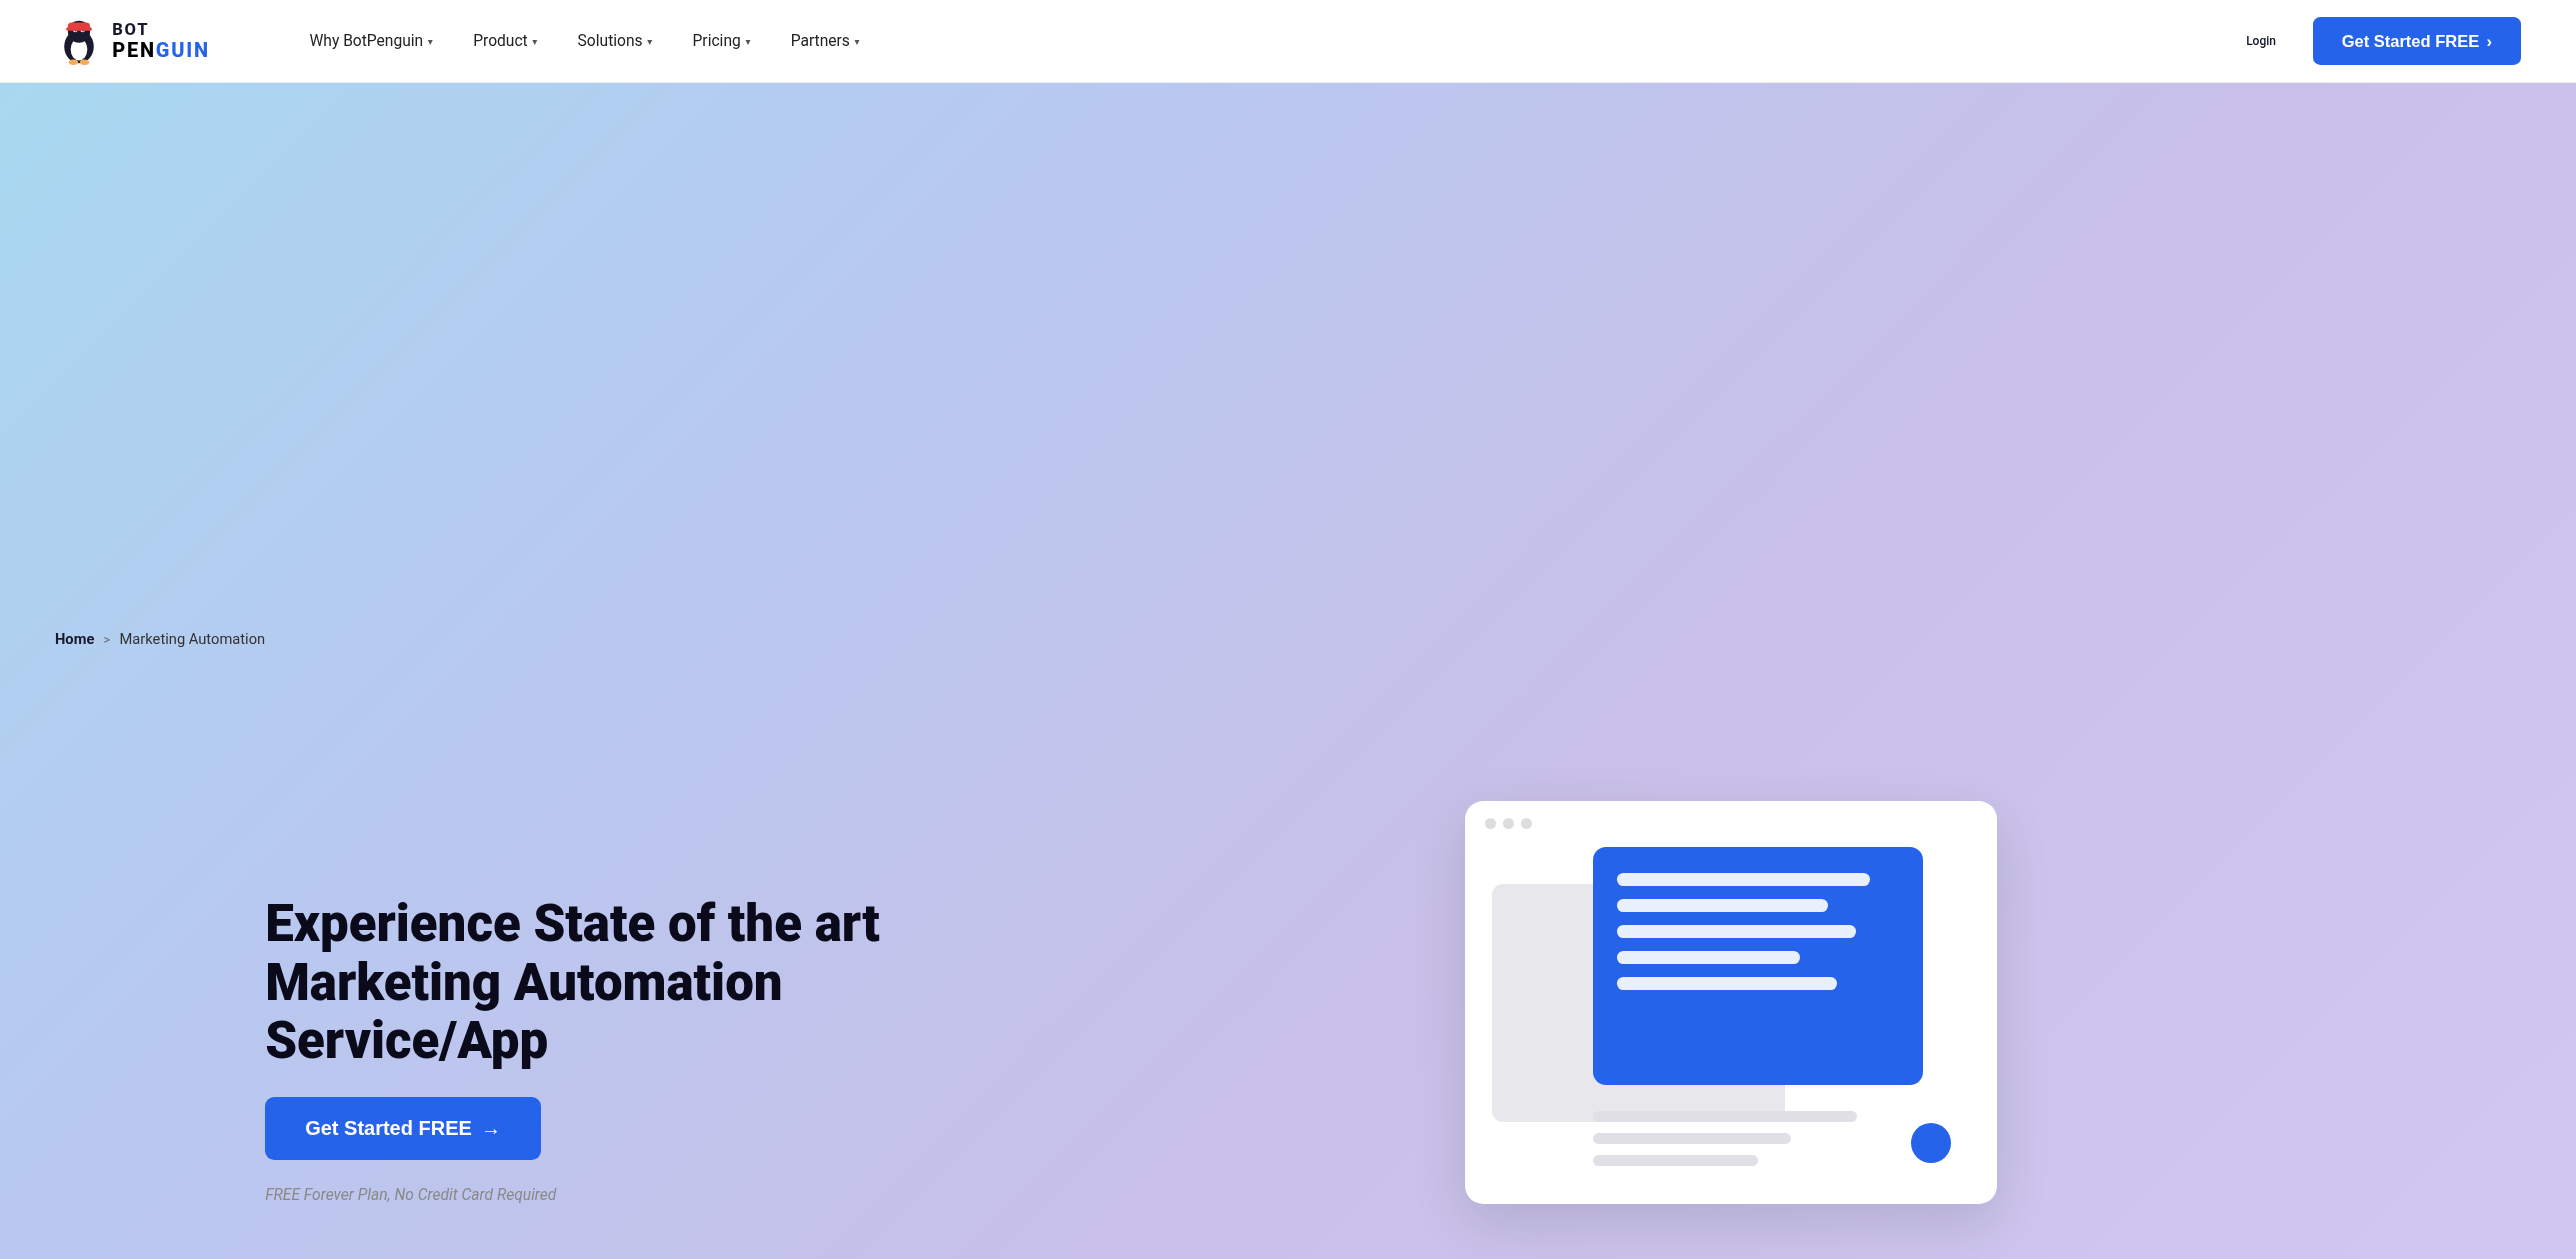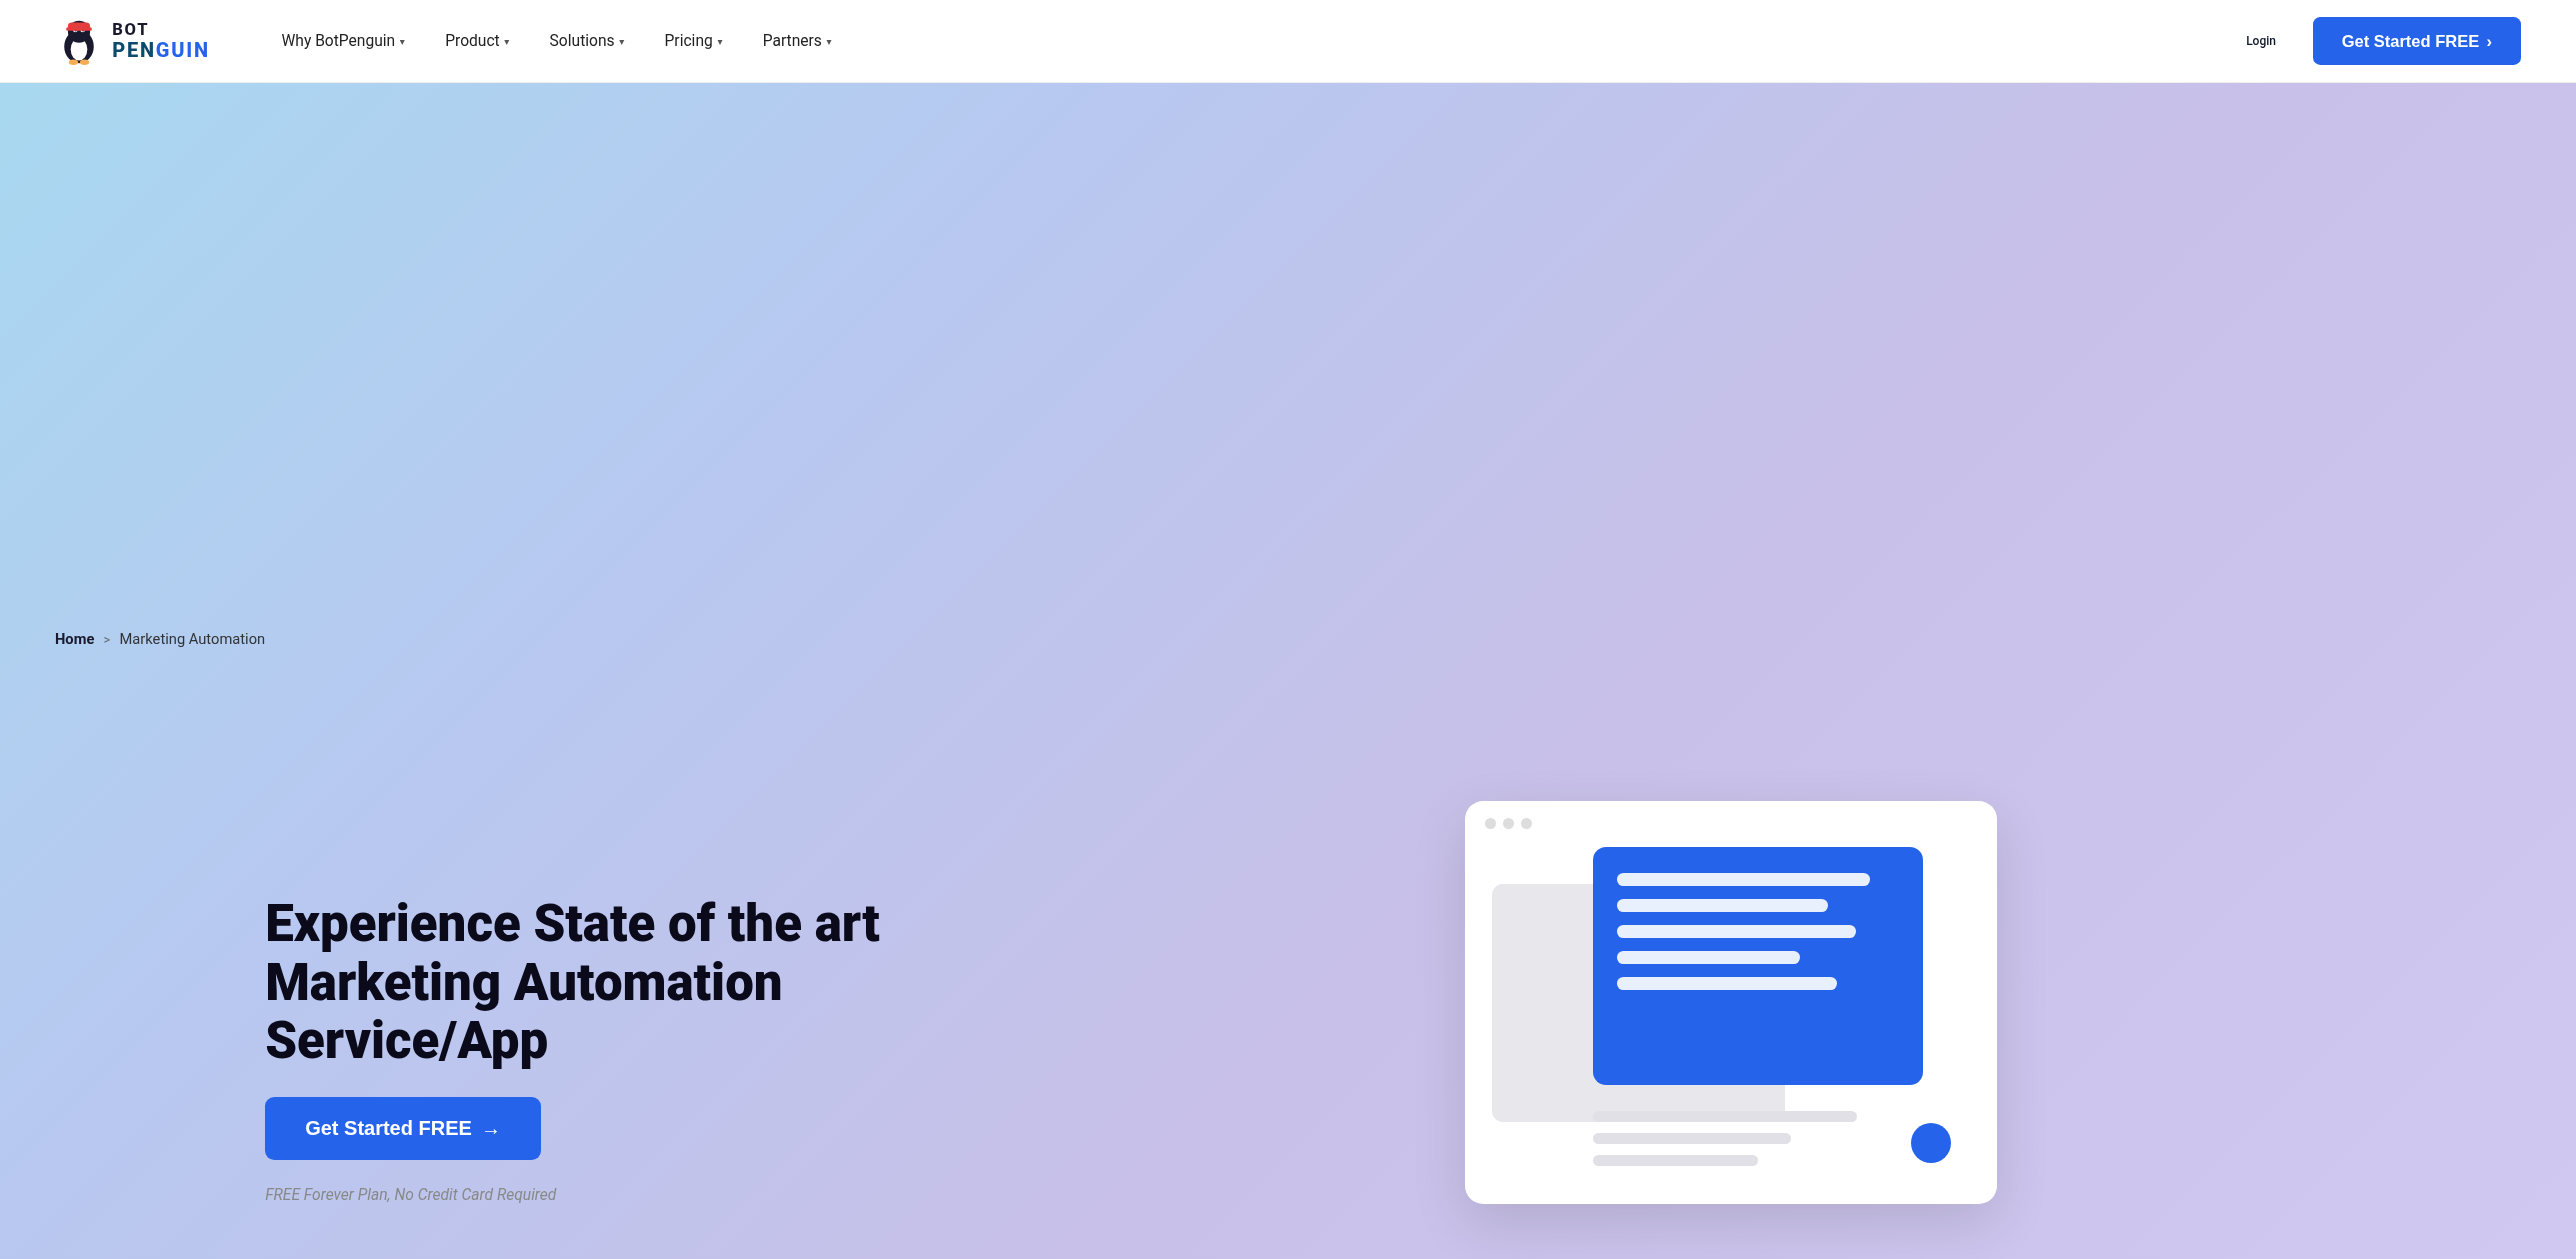--- a/index.html
+++ b/index.html
@@ -13,20 +13,21 @@
     
     .navbar {
       display: flex;
       align-items: center;
       padding: 11px 55px;
       height: 83px;
       background: white;
       border-bottom: 0.9px solid #eee;
       position: relative;
       z-index: 10;
+      gap: 28px;
     }
 
     .logo {
       display: flex;
       align-items: center;
       margin-right: 55px;
       text-decoration: none;
     }
 
     .logo-icon {
@@ -48,21 +49,21 @@
       letter-spacing: 1.8px;
     }
 
     .logo-penguin-wrap {
       font-size: 20px;
       font-weight: 800;
       letter-spacing: 1.8px;
     }
 
     .logo-pen {
-      color: #0c4a6e;
+      color: #000000;
     }
 
     .logo-guin {
       color: #2563eb;
     }
 
     .nav-links {
       display: flex;
       align-items: center;
       gap: 7.3px;

